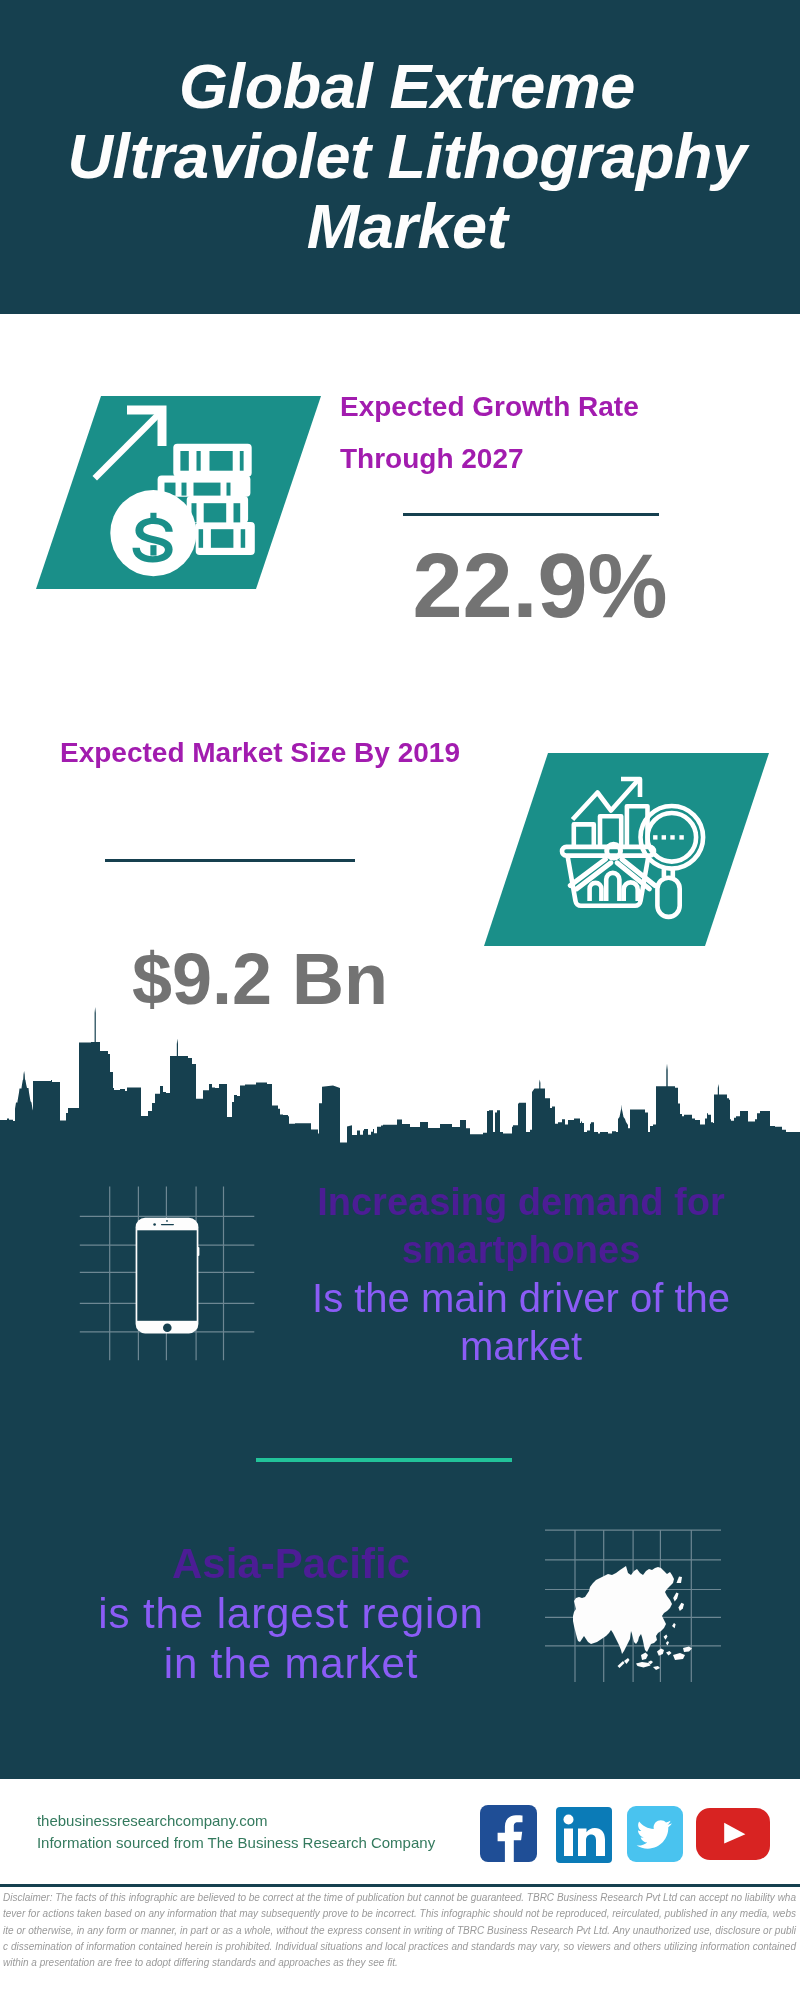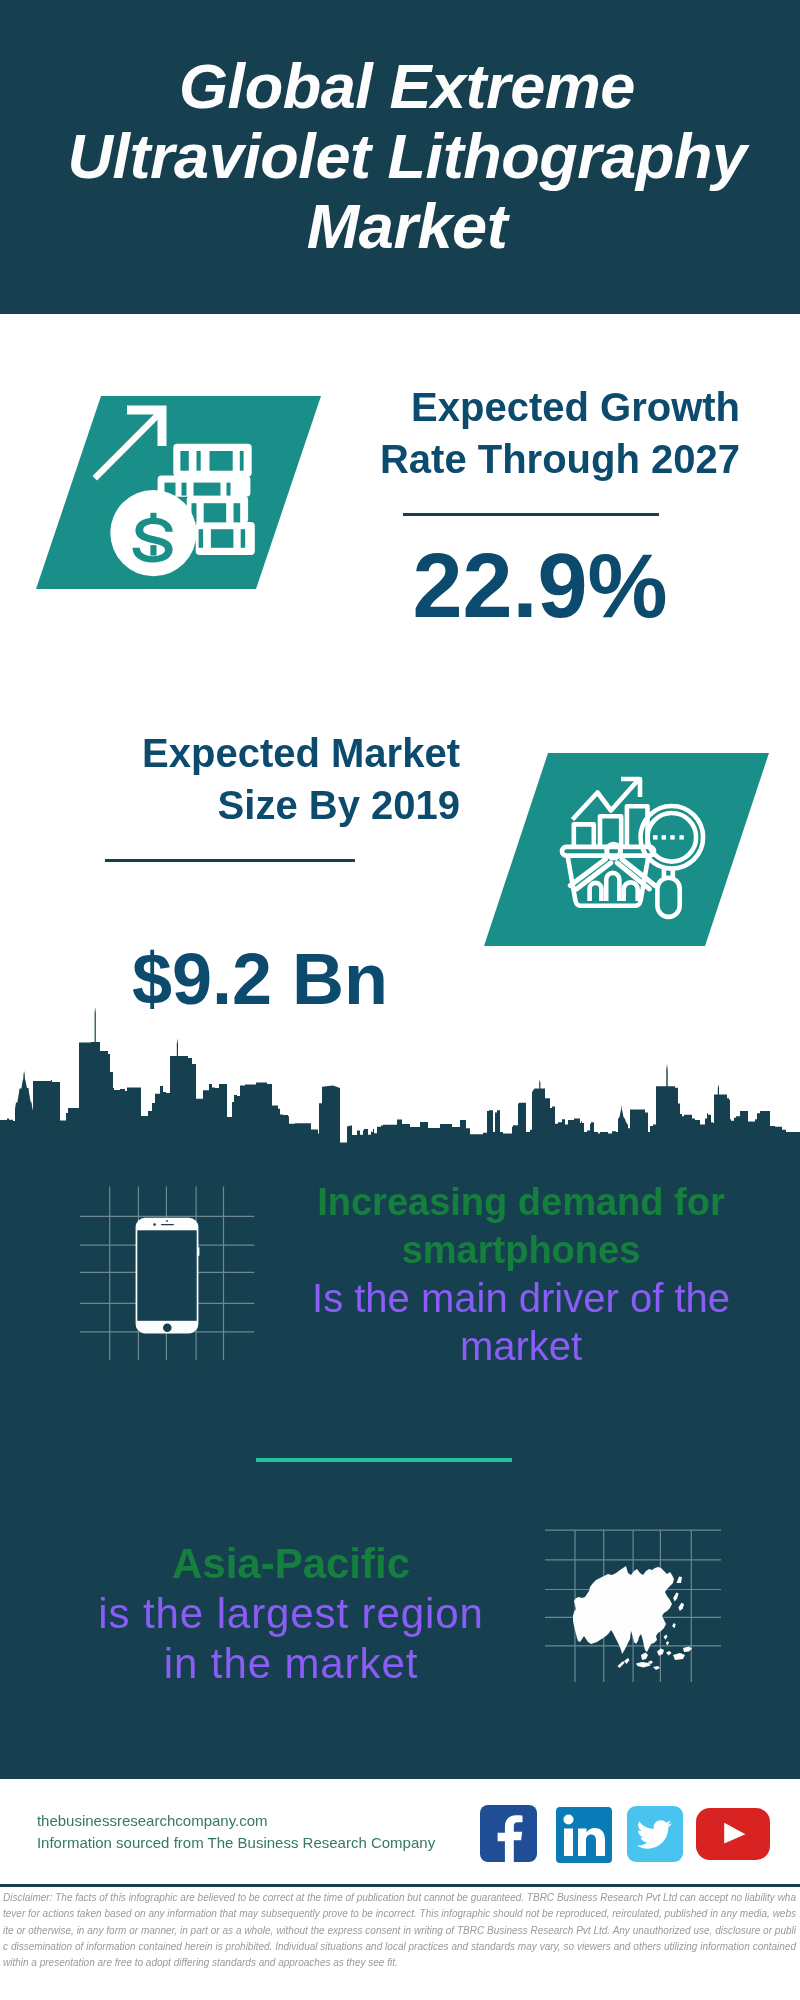--- a/index.html
+++ b/index.html
@@ -14,38 +14,38 @@
   
   .white{position:absolute;left:0;top:314px;width:800px;height:690px;background:#fff;}
 
   
   .para{position:absolute;background:#1a8f89;}
   .para1{left:36px;top:396px;width:285px;height:193px;
     clip-path:polygon(65px 0, 285px 0, 220px 193px, 0 193px);}
   .para2{left:484px;top:753px;width:285px;height:193px;
     clip-path:polygon(64px 0, 285px 0, 221px 193px, 0 193px);}
 
-  .stat-label{position:absolute;color:#0c4a6e;font-weight:bold;font-size:40px;line-height:52px;text-align:right;}
+  .stat-label{position:absolute;color:#a21caf;font-weight:bold;font-size:28px;line-height:52px;text-align:left;}
   .stat-rule{position:absolute;height:3px;background:#16404f;}
-  .stat-value{position:absolute;color:#0c4a6e;font-weight:bold;text-align:center;}
+  .stat-value{position:absolute;color:#737373;font-weight:bold;text-align:center;}
 
   .s1-label{left:340px;top:381px;width:400px;}
   .s1-rule{left:403px;top:513px;width:256px;}
   .s1-value{left:340px;top:536px;width:400px;font-size:90px;line-height:100px;}
 
   .s2-label{left:60px;top:727px;width:400px;}
   .s2-rule{left:105px;top:859px;width:250px;}
   .s2-value{left:60px;top:938px;width:400px;font-size:72px;line-height:82px;}
   .dark{position:absolute;left:0;top:1144px;width:800px;height:635px;background:#16404f;}
   .skyline{position:absolute;left:0;top:1000px;width:800px;height:150px;}
   .grid-icon{position:absolute;}
   .gi1{left:75px;top:1175px;}
   .gi2{left:545px;top:1495px;}
   .insight{position:absolute;text-align:center;}
-  .ins-hl{color:#15803d;font-weight:bold;}
+  .ins-hl{color:#4c1d95;font-weight:bold;}
   .ins-sub{color:#8b5cf6;}
   .i1{left:296px;top:1178px;width:450px;line-height:48px;}
   .i1 .ins-hl{font-size:38px;}
   .i1 .ins-sub{font-size:40px;}
   .i2{left:88px;top:1539px;width:406px;line-height:50px;}
   .i2 .ins-hl{font-size:42px;}
   .i2 .ins-sub{font-size:42px;letter-spacing:0.9px;}
   .sep{position:absolute;left:256px;top:1458px;width:256px;height:4px;background:#22c39a;}
 
   

